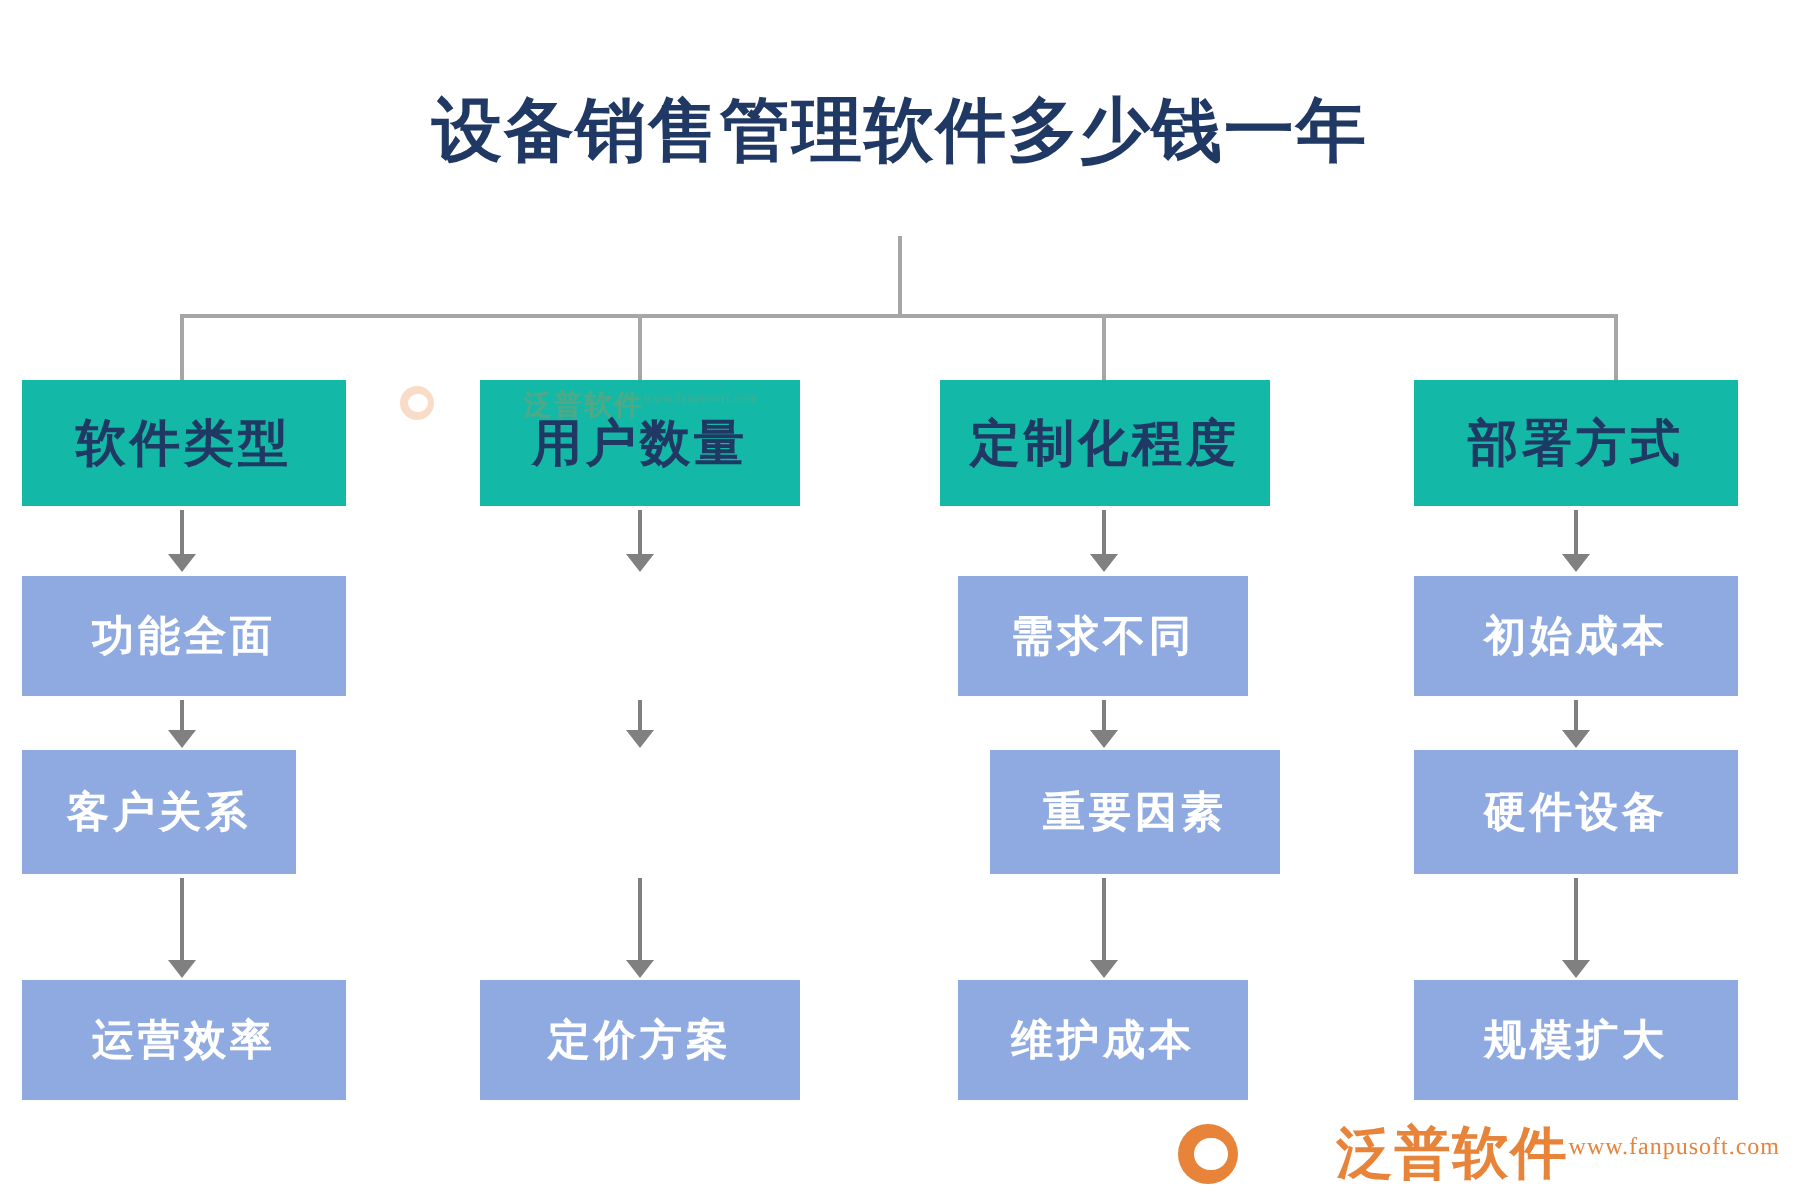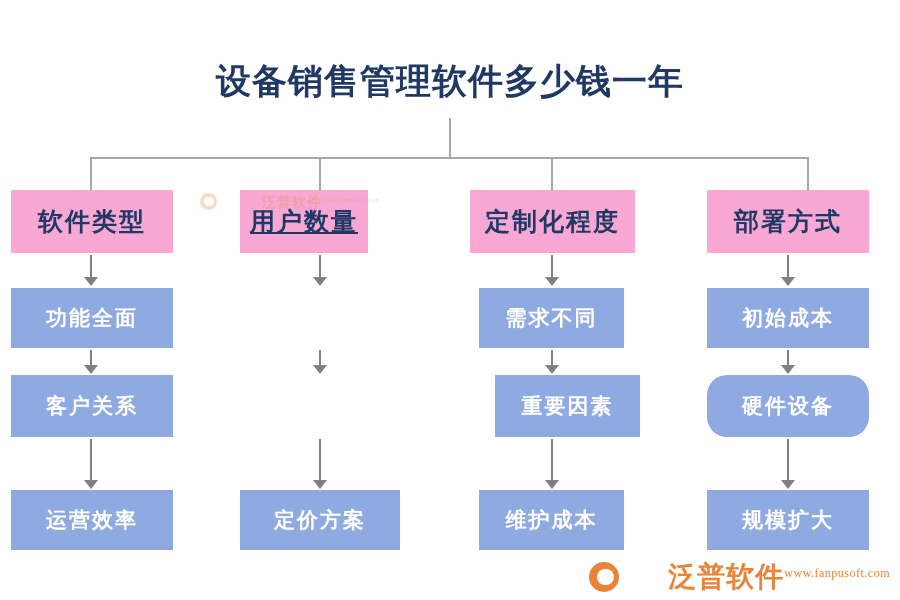--- a/index.html
+++ b/index.html
@@ -18,21 +18,21 @@
   #canvas {
     position: relative;
     width: 900px;
     height: 600px;
   }
 
   
   #title {
     position: absolute;
     left: 0;
-    top: 58px;
+    top: 42px;
     width: 900px;
     text-align: center;
     font-family: "Liberation Serif", "DejaVu Serif", serif;
     font-size: 35px;
     font-weight: 700;
     letter-spacing: 1px;
     color: #1f3864;
     white-space: nowrap;
   }
 
@@ -48,21 +48,21 @@
   .node {
     position: absolute;
     display: flex;
     align-items: center;
     justify-content: center;
     box-sizing: border-box;
     letter-spacing: 2px;
     white-space: nowrap;
   }
   .node-head {
-    background: #f9a8d4;
+    background: #14b8a6;
     color: #1f3864;
     font-size: 25px;
     font-weight: 700;
   }
   .node-sub {
     background: #8faae0;
     color: #ffffff;
     font-size: 21px;
     font-weight: 700;
   }
@@ -170,32 +170,32 @@
     <div class="shaft" style="height:22px;"></div>
     <div class="head" style="top:22px;"></div>
   </div>
   <div class="node node-sub" style="left:11px; top:288px; width:162px; height:60px;">
     <span>功能全面</span>
   </div>
   <div class="arrow" style="left:83px; top:350px; height:24px;">
     <div class="shaft" style="height:15px;"></div>
     <div class="head" style="top:15px;"></div>
   </div>
-  <div class="node node-sub" style="left:11px; top:375px; width:162px; height:62px;">
+  <div class="node node-sub" style="left:11px; top:375px; width:137px; height:62px;">
     <span>客户关系</span>
   </div>
   <div class="arrow" style="left:83px; top:439px; height:50px;">
     <div class="shaft" style="height:41px;"></div>
     <div class="head" style="top:41px;"></div>
   </div>
   <div class="node node-sub" style="left:11px; top:490px; width:162px; height:60px;">
     <span>运营效率</span>
   </div>
 
-  <div class="node node-head" style="left:240px; top:190px; width:128px; height:63px;text-decoration:underline;">
+  <div class="node node-head" style="left:240px; top:190px; width:160px; height:63px;">
     <span>用户数量</span>
   </div>
   <div class="arrow" style="left:312px; top:255px; height:31px;">
     <div class="shaft" style="height:22px;"></div>
     <div class="head" style="top:22px;"></div>
   </div>
   <div class="arrow" style="left:312px; top:350px; height:24px;">
     <div class="shaft" style="height:15px;"></div>
     <div class="head" style="top:15px;"></div>
   </div>
@@ -239,21 +239,21 @@
     <div class="shaft" style="height:22px;"></div>
     <div class="head" style="top:22px;"></div>
   </div>
   <div class="node node-sub" style="left:707px; top:288px; width:162px; height:60px;">
     <span>初始成本</span>
   </div>
   <div class="arrow" style="left:780px; top:350px; height:24px;">
     <div class="shaft" style="height:15px;"></div>
     <div class="head" style="top:15px;"></div>
   </div>
-  <div class="node node-sub" style="left:707px; top:375px; width:162px; height:62px;border-radius:20px;">
+  <div class="node node-sub" style="left:707px; top:375px; width:162px; height:62px;">
     <span>硬件设备</span>
   </div>
   <div class="arrow" style="left:780px; top:439px; height:50px;">
     <div class="shaft" style="height:41px;"></div>
     <div class="head" style="top:41px;"></div>
   </div>
   <div class="node node-sub" style="left:707px; top:490px; width:162px; height:60px;">
     <span>规模扩大</span>
   </div>
 

